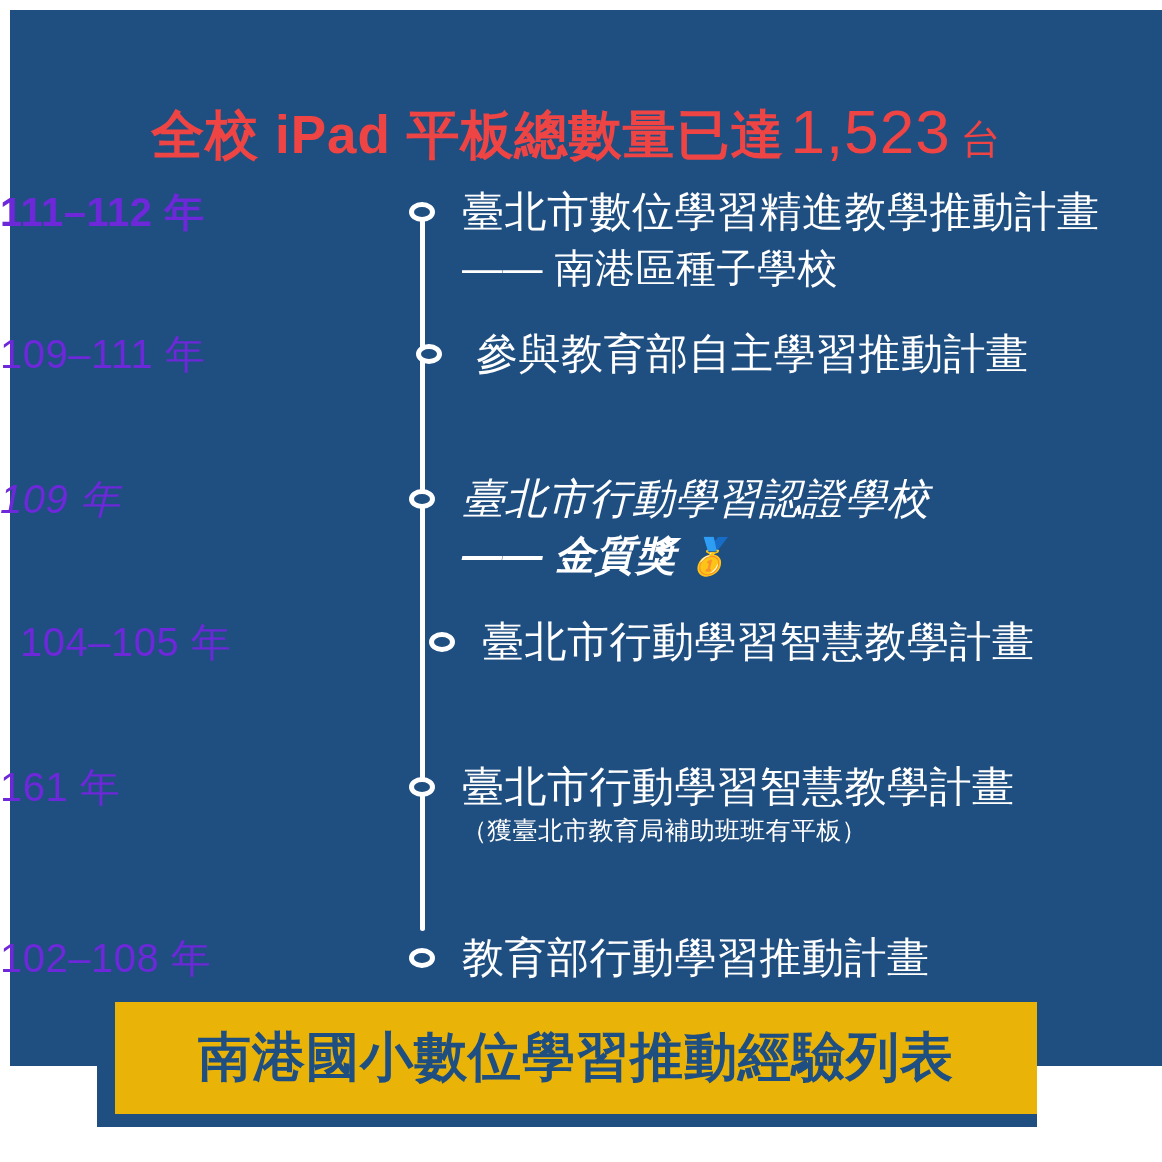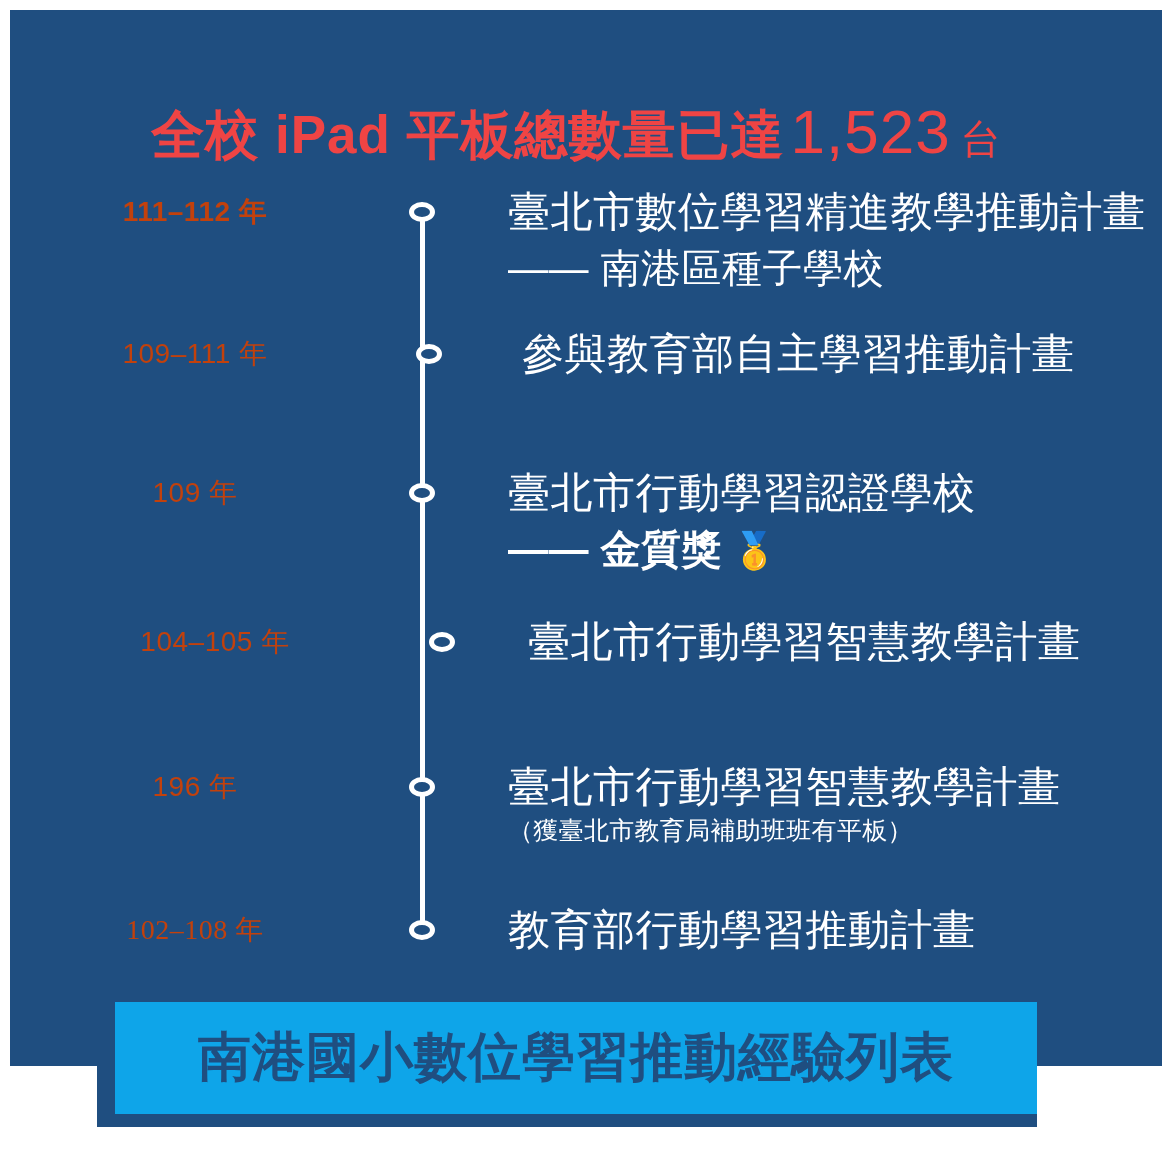--- a/index.html
+++ b/index.html
@@ -84,23 +84,23 @@
     position: absolute;
     left: 0;
     width: 1152px;
     display: flex;
     align-items: flex-start;
   }
 
   .tl-year {
     width: 390px;
     flex: 0 0 390px;
-    text-align: center;
-    color: #c2410c;
-    font-size: 28px;
+    text-align: left;
+    color: #6d28d9;
+    font-size: 40px;
     line-height: 54px;
     font-weight: normal;
     letter-spacing: 0.5px;
     white-space: nowrap;
   }
   .tl-year.bold { font-weight: bold; }
 
   .tl-node-cell {
     width: 64px;
     flex: 0 0 64px;
@@ -116,21 +116,20 @@
     height: 20px;
     border: 5px solid #ffffff;
     border-radius: 50%;
     background: #1f4e80;
   }
 
   .tl-body {
     flex: 1 1 auto;
     color: #ffffff;
     padding-left: 8px;
-    margin-left: 46px;
   }
   .tl-title {
     font-size: 42px;
     line-height: 54px;
     font-weight: normal;
     letter-spacing: 0.5px;
     white-space: nowrap;
   }
   .tl-sub {
     font-size: 40px;
@@ -165,21 +164,21 @@
     width: 940px;
     height: 117px;
     background: #1f4e80;
   }
   .banner-box {
     position: absolute;
     left: 18px;
     top: 0;
     width: 922px;
     height: 112px;
-    background: #0ea5e9;
+    background: #eab308;
     display: flex;
     align-items: center;
     justify-content: center;
   }
   .banner-text {
     color: #1f4e80;
     font-size: 53px;
     font-weight: bold;
     letter-spacing: 1px;
     white-space: nowrap;
@@ -214,21 +213,21 @@
     <div class="tl-row" style="top:152px;gap:7px;">
       <div class="tl-year">109–111 年</div>
       <div class="tl-node-cell">
         <div class="node"></div>
       </div>
       <div class="tl-body">
         <div class="tl-title">參與教育部自主學習推動計畫</div>
       </div>
     </div>
 
-    <div class="tl-row" style="top:291px;">
+    <div class="tl-row" style="top:297px;font-style:italic;">
       <div class="tl-year">109 年</div>
       <div class="tl-node-cell">
         <div class="node"></div>
       </div>
       <div class="tl-body">
         <div class="tl-title">臺北市行動學習認證學校</div>
         <div class="tl-sub bold">
           <span>—— 金質獎</span><span class="medal">🥇</span>
         </div>
       </div>
@@ -238,31 +237,31 @@
       <div class="tl-year">104–105 年</div>
       <div class="tl-node-cell">
         <div class="node"></div>
       </div>
       <div class="tl-body">
         <div class="tl-title">臺北市行動學習智慧教學計畫</div>
       </div>
     </div>
 
     <div class="tl-row" style="top:585px;">
-      <div class="tl-year">196 年</div>
+      <div class="tl-year">161 年</div>
       <div class="tl-node-cell">
         <div class="node"></div>
       </div>
       <div class="tl-body">
         <div class="tl-title">臺北市行動學習智慧教學計畫</div>
         <div class="tl-note">（獲臺北市教育局補助班班有平板）</div>
       </div>
     </div>
 
-    <div class="tl-row" style="top:728px;font-family:Liberation Serif, serif;">
+    <div class="tl-row" style="top:756px;">
       <div class="tl-year">102–108 年</div>
       <div class="tl-node-cell">
         <div class="node"></div>
       </div>
       <div class="tl-body">
         <div class="tl-title">教育部行動學習推動計畫</div>
       </div>
     </div>
 
   </div>

